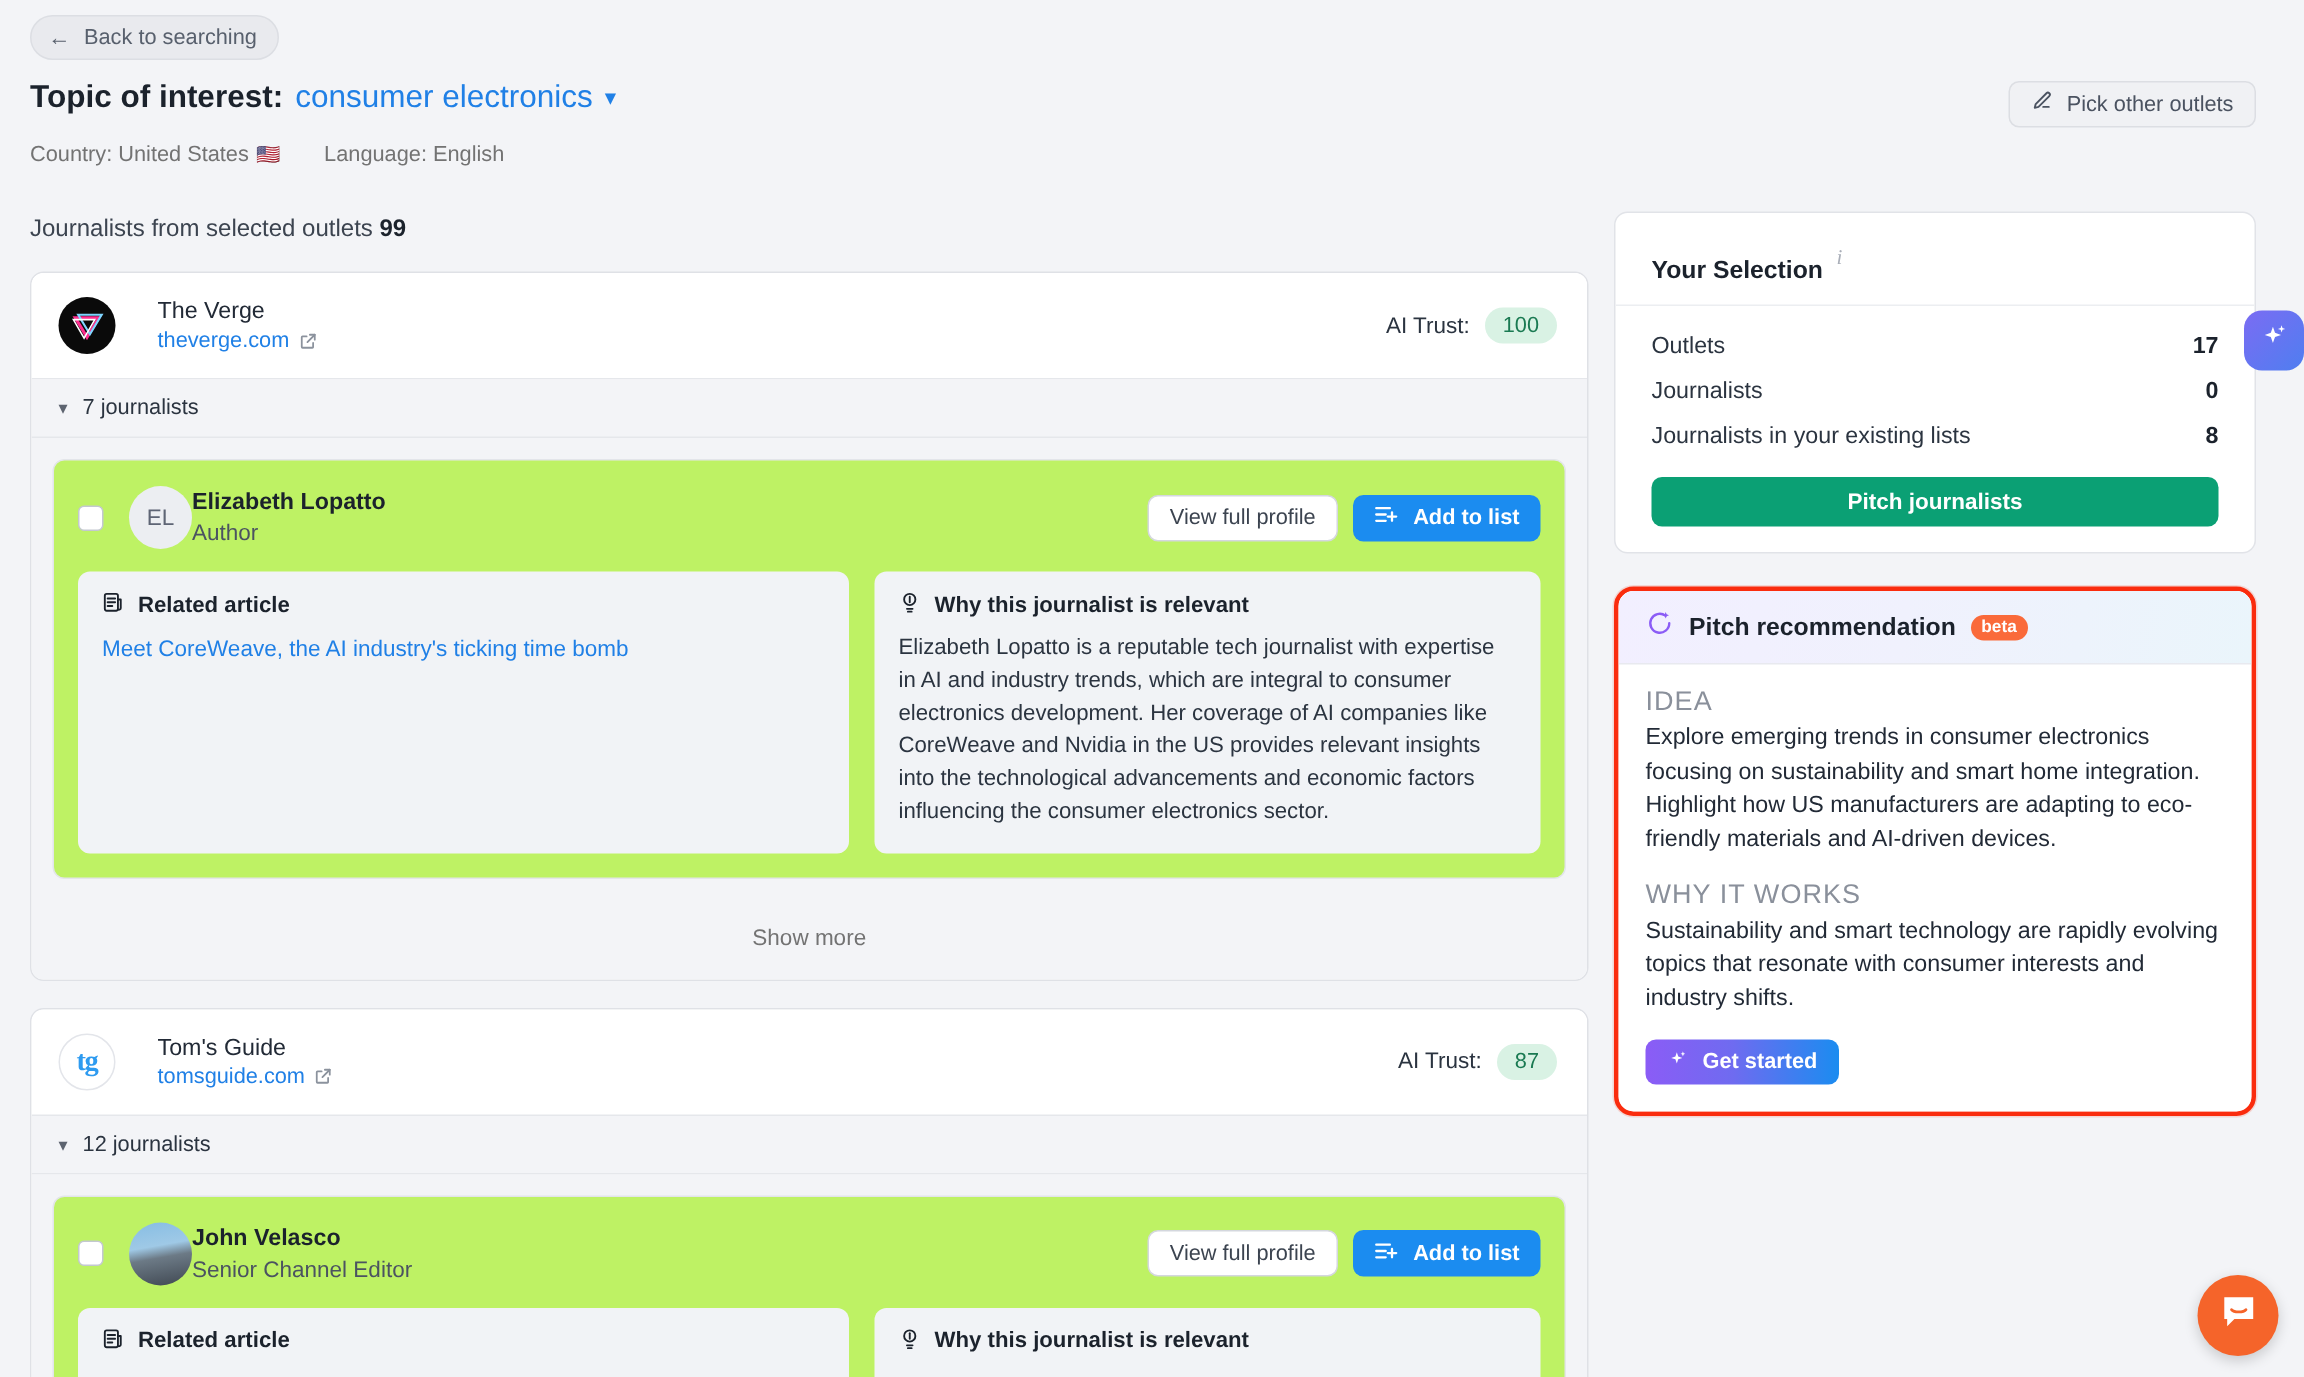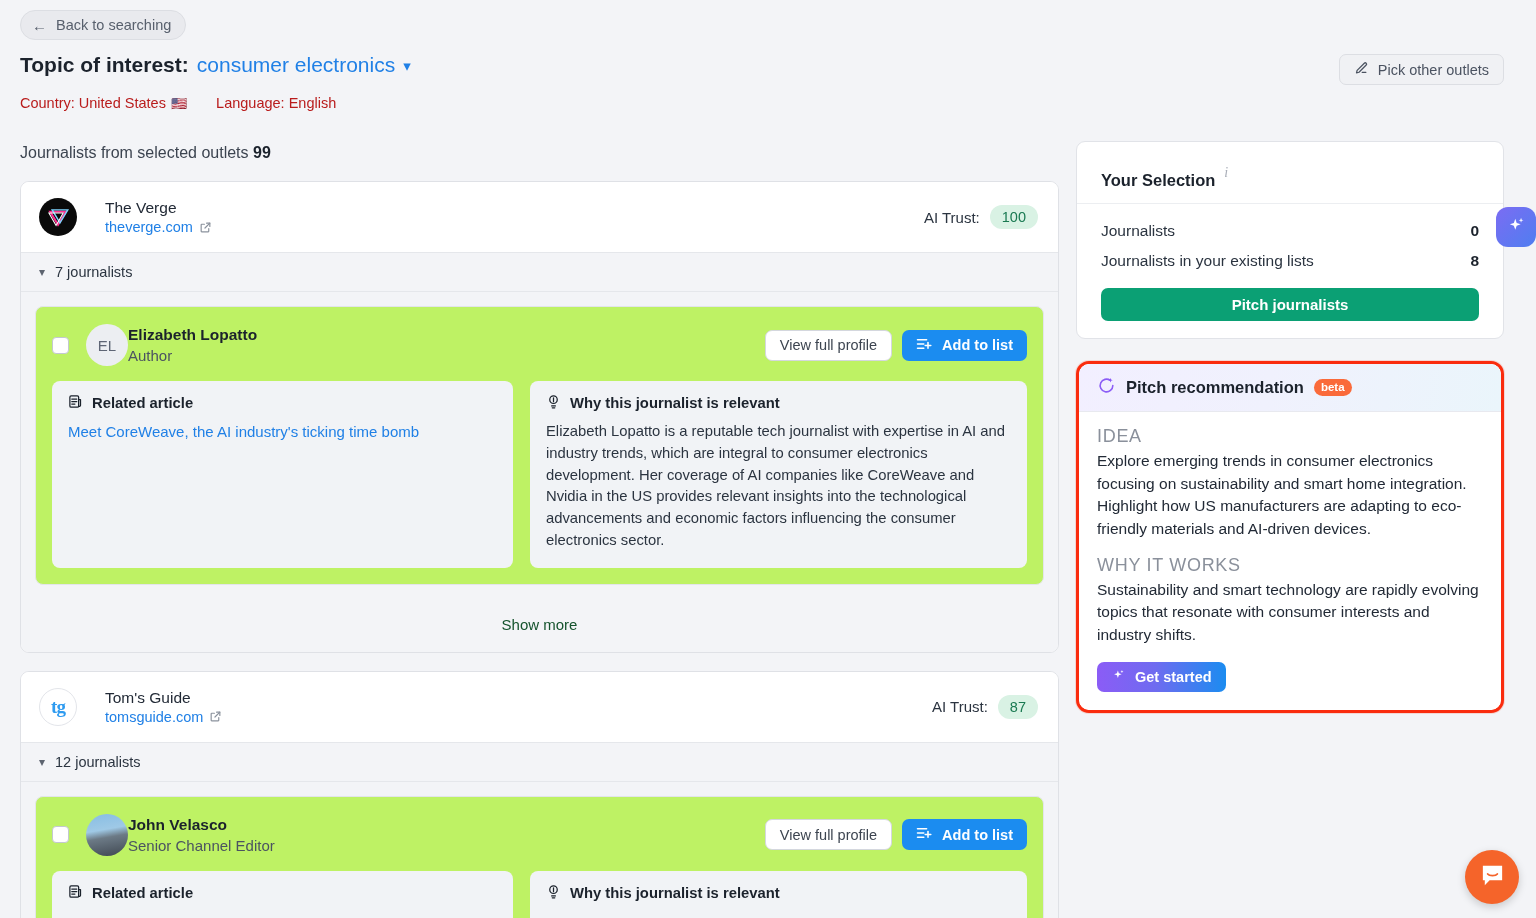--- a/index.html
+++ b/index.html
@@ -26,21 +26,21 @@
     position: absolute; left: 20px; top: 53px;
     display: flex; align-items: baseline; gap: 8px;
     font-size: 21px; font-weight: bold; color: #1b222c;
   }
   .topic-value { color: #2080e6; font-weight: normal; }
   .topic-caret { color: #2080e6; font-size: 15px; font-weight: normal; transform: translateY(-1px); }
 
   .meta-line {
     position: absolute; left: 20px; top: 95px;
     display: flex; align-items: center; gap: 30px;
-    font-size: 14.5px; color: #b91c1c; text-align: right;
+    font-size: 14.5px; color: #737373; text-align: right;
   }
   .meta-line .flag { margin-left: 5px; font-size: 13px; letter-spacing: -1px; }
 
   .pick-outlets {
     position: absolute; right: 32px; top: 54px;
     display: inline-flex; align-items: center; gap: 9px;
     height: 31px; padding: 0 14px;
     background: #f0f1f4; border: 1px solid #dcdee3; border-radius: 7px;
     font-size: 14.5px; color: #4b5361; cursor: pointer;
   }
@@ -135,32 +135,32 @@
     display: inline-flex; align-items: center;
   }
   .btn-primary {
     height: 31px; padding: 0 14px; border: none; border-radius: 7px;
     background: #1b8cf0; color: #fff; font-size: 14.5px; cursor: pointer;
     display: inline-flex; align-items: center; gap: 9px; font-weight: bold;
   }
 
   .j-panels { display: flex; gap: 17px; margin-top: 15px; }
   .panel { background: #f1f3f6; border-radius: 8px; padding: 13px 16px 16px 16px; }
-  .panel-left { width: 461px; }
+  .panel-left { width: 514px; }
   .panel-right { flex: 1; }
   .panel-title {
     display: flex; align-items: center; gap: 9px;
     font-size: 14.8px; font-weight: bold; color: #1b222c; margin-bottom: 9px;
   }
   .panel-link { font-size: 15px; color: #2080e6; cursor: pointer; line-height: 1.45; }
   .panel-body { font-size: 14.8px; color: #2b3440; line-height: 1.47; }
 
   .show-more {
     text-align: center; padding: 17px 0 19px 0;
-    font-size: 15px; color: #14532d; cursor: pointer; background: #f3f4f7;
+    font-size: 15px; color: #737373; cursor: pointer; background: #f3f4f7;
   }
 
   
   .right-col { position: absolute; left: 1076px; top: 141px; width: 428px; }
 
   .selection-card {
     background: #fff; border: 1px solid #e1e3e8; border-radius: 9px; overflow: hidden;
   }
   .selection-head {
     padding: 13px 24px 13px 24px; border-bottom: 1px solid #eceef1;
@@ -453,20 +453,24 @@
 
   <div class="right-col">
 
     <div class="selection-card">
       <div class="selection-head">
         <span class="selection-title">Your Selection</span>
         <span class="info-ico">i</span>
       </div>
       <div class="selection-body">
         <div class="sel-row">
+          <span>Outlets</span>
+          <b>17</b>
+        </div>
+        <div class="sel-row">
           <span>Journalists</span>
           <b>0</b>
         </div>
         <div class="sel-row">
           <span>Journalists in your existing lists</span>
           <b>8</b>
         </div>
         <button class="pitch-btn">Pitch journalists</button>
       </div>
     </div>

